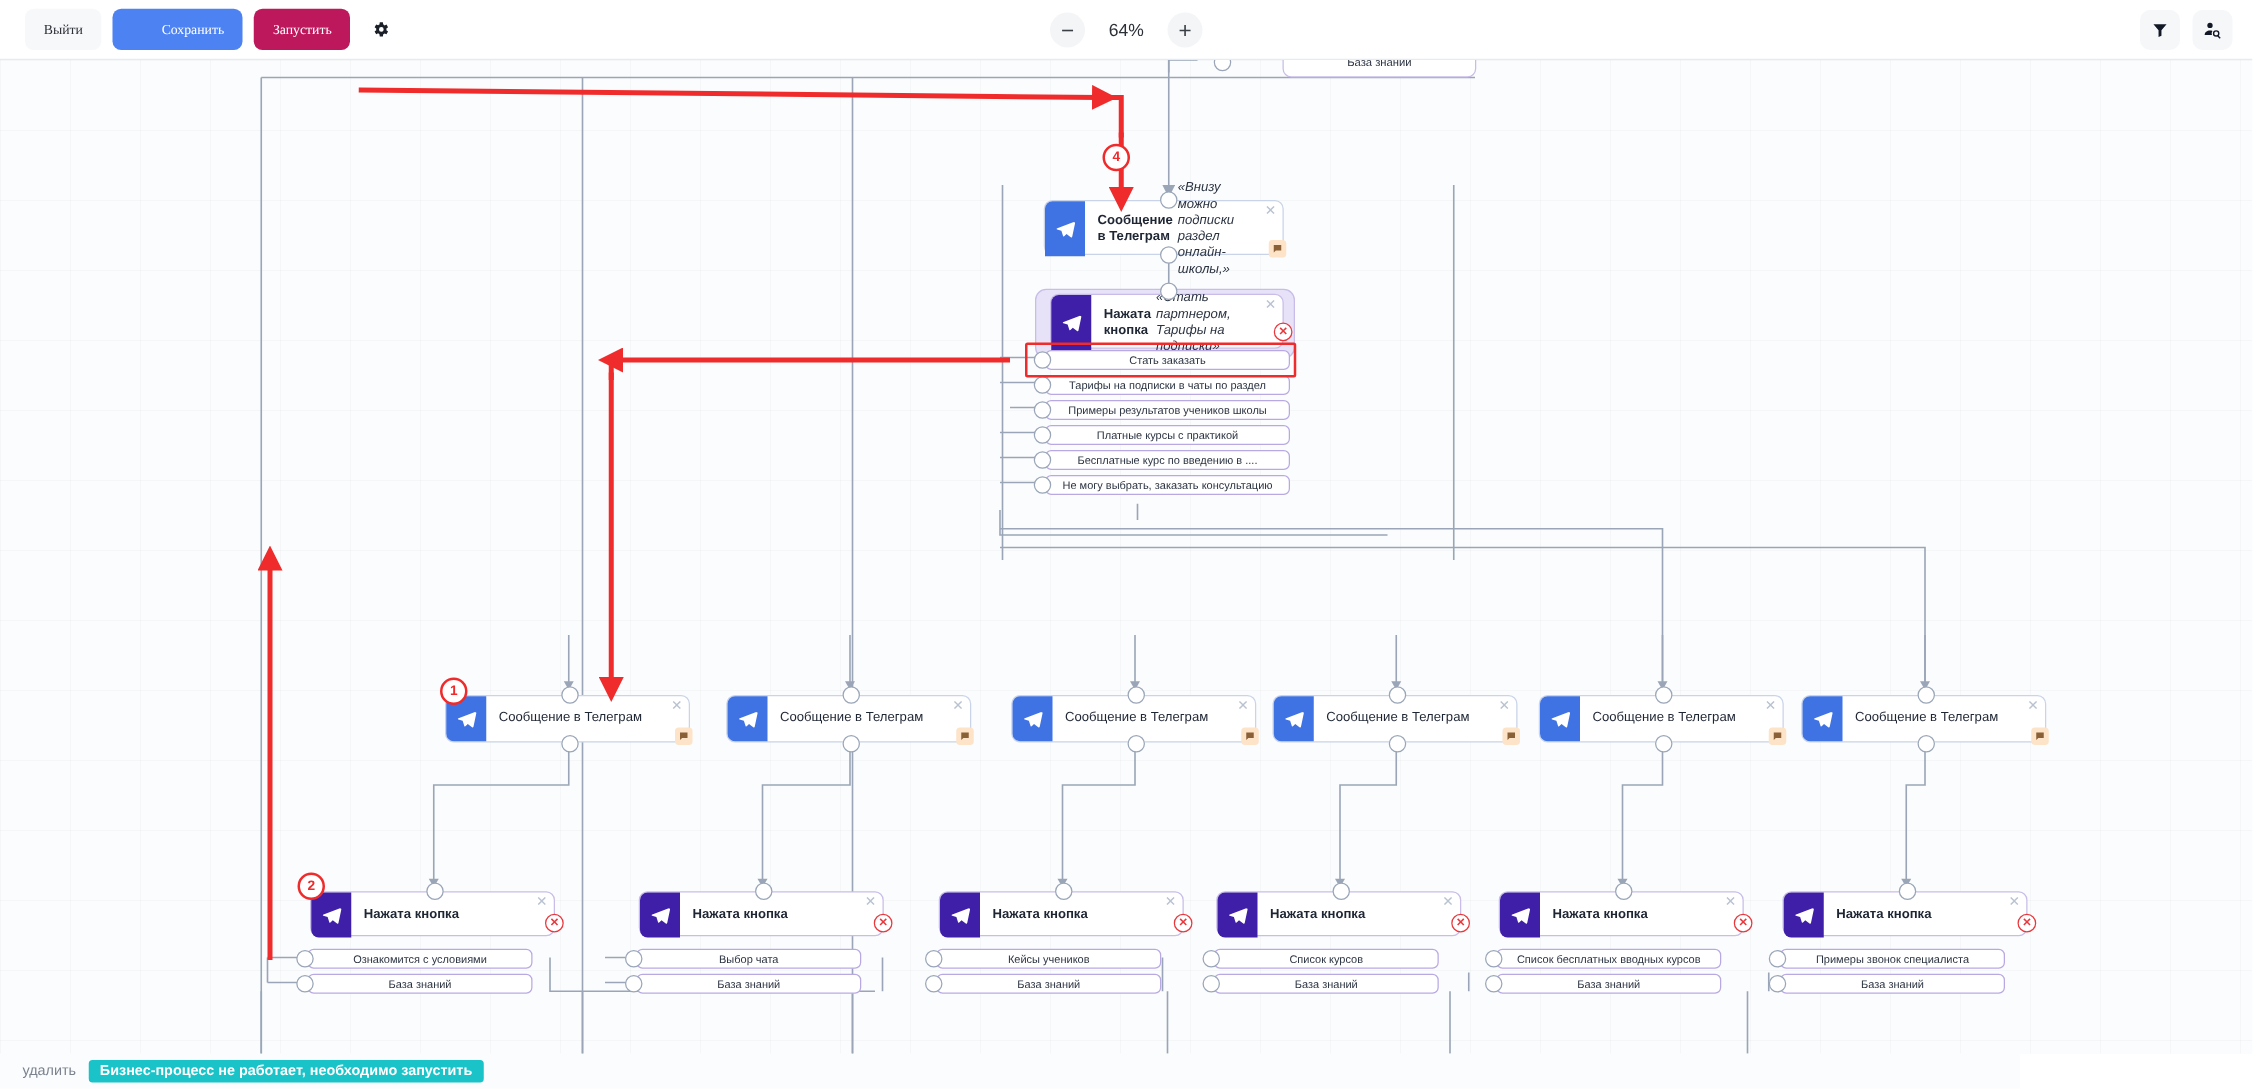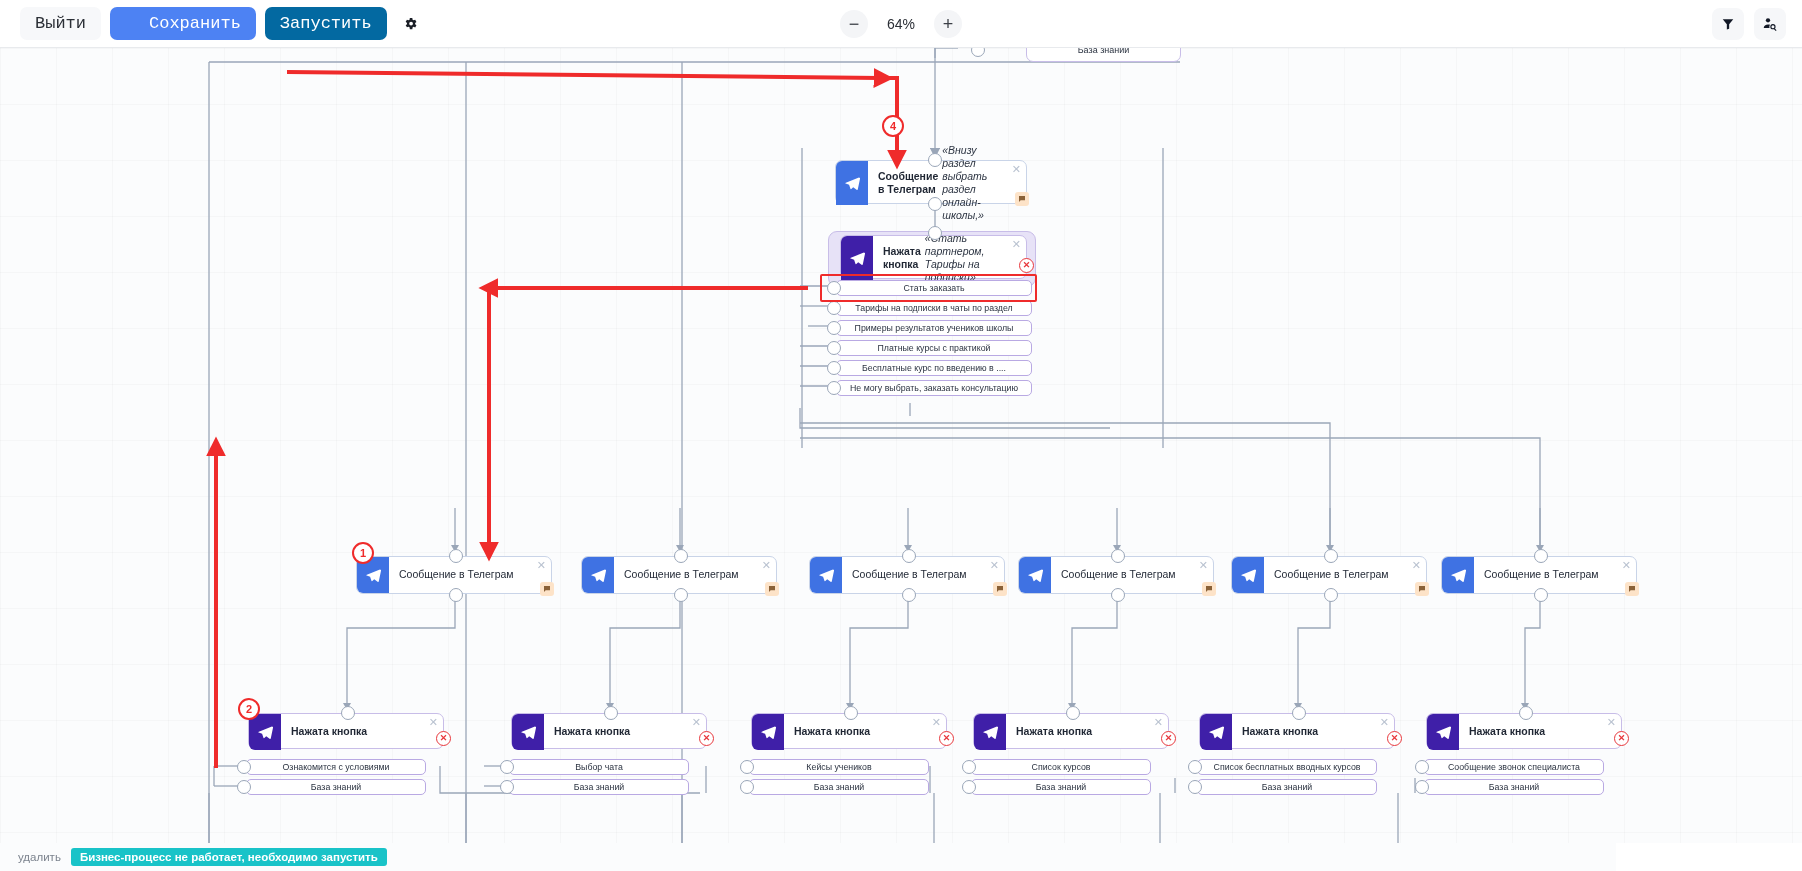--- a/index.html
+++ b/index.html
@@ -16,26 +16,26 @@
     position: absolute; top: 0; left: 0;
     width: 1802px; height: 48px;
     background: #ffffff;
     border-bottom: 1px solid #e8eaed;
     display: flex; align-items: center;
     z-index: 50;
   }
   .tb-left { display: flex; align-items: center; gap: 9px; margin-left: 20px; }
   .btn {
     height: 33px; border-radius: 7px; border: none;
-    font-size: 17px; font-family: Liberation Mono, monospace;
+    font-size: 11px; font-family: Liberation Serif, serif;
     padding: 0 15px; cursor: pointer; white-space: nowrap;
   }
   .btn-exit { background: #f7f8fa; color: #2b2f36; }
   .btn-save { background: #4d82f3; color: #ffffff; padding-left: 39px; }
-  .btn-run  { background: #0369a1; color: #ffffff; }
+  .btn-run  { background: #be185d; color: #ffffff; }
   .btn-gear {
     background: transparent; width: 30px; height: 30px;
     display: flex; align-items: center; justify-content: center;
     cursor: pointer; border: none; padding: 0;
   }
 
   .tb-center {
     position: absolute; left: 50%; transform: translateX(-50%);
     display: flex; align-items: center; gap: 14px;
   }
@@ -337,21 +337,21 @@
     <div class="port" style="left:928px; top:105px;"></div>
     <div class="node tall" style="left:835px; top:112px; width:192px; height:44px;">
       <div class="node-head">
         <div class="node-icon tg">
           <svg width="17" height="17" viewBox="0 0 24 24">
               <path fill="#fff" d="M21.9 3.3L2.6 10.8c-1 .4-1 1 -.2 1.3l4.8 1.5 1.8 5.6c.2.6.1.8.7.8.5 0 .7-.2 1-.5l2.3-2.3 4.8 3.6c.9.5 1.5.2 1.7-.8l3.1-14.7c.3-1.2-.5-1.8-1.7-1.3z"></path>
             </svg>
         </div>
         <div class="node-title">
           <span>Сообщение в Телеграм</span>
-          <span class="lit" style="margin-left:4px;">«Внизу раздел выбрать раздел онлайн-школы,»</span>
+          <span class="lit" style="margin-left:4px;">«Внизу можно подписки раздел онлайн-школы,»</span>
         </div>
         <span class="node-x">✕</span>
       </div>
       <div class="node-badge">
         <svg width="8" height="8" viewBox="0 0 24 24">
             <path fill="#8a6137" d="M3 3h18v13H8l-5 5z"></path>
           </svg>
       </div>
     </div>
     <div class="port" style="left:928px; top:149px;"></div>
@@ -660,21 +660,21 @@
             </svg>
         </div>
         <div class="node-title">
           <span>Нажата кнопка</span>
         </div>
         <span class="node-x">✕</span>
       </div>
       <div class="err-mark" style="top:17px;">✕</div>
     </div>
     <div class="pill" style="left:1424px; top:711px; width:180px;">
-      <span>Сообщение звонок специалиста</span>
+      <span>Примеры звонок специалиста</span>
     </div>
     <div class="port" style="left:1415px; top:712px;"></div>
     <div class="pill" style="left:1424px; top:731px; width:180px;">
       <span>База знаний</span>
     </div>
     <div class="port" style="left:1415px; top:732px;"></div>
 
     <svg class="annot" width="1802" height="795">
       <defs>
         <marker id="rarr" markerWidth="5" markerHeight="5" refX="1.6" refY="2.5" orient="auto">

